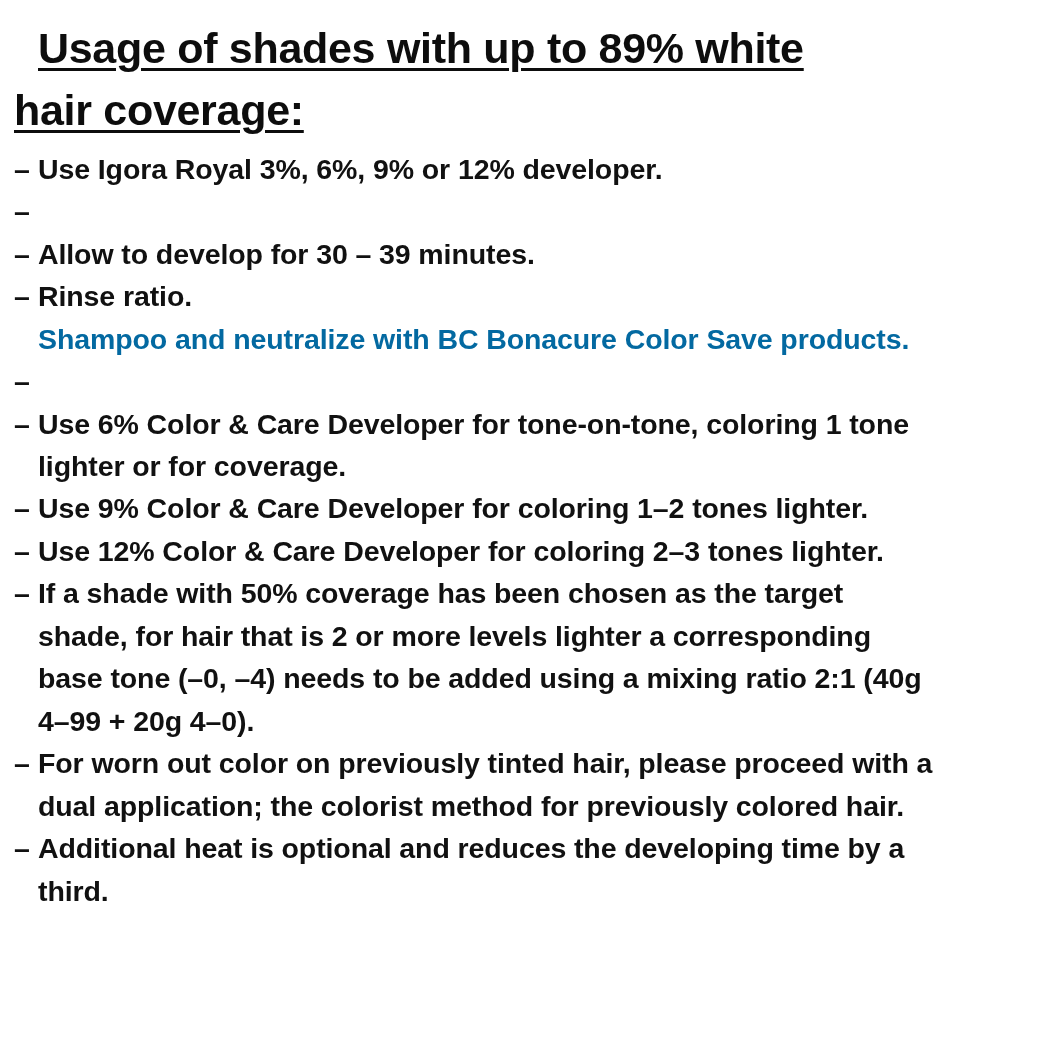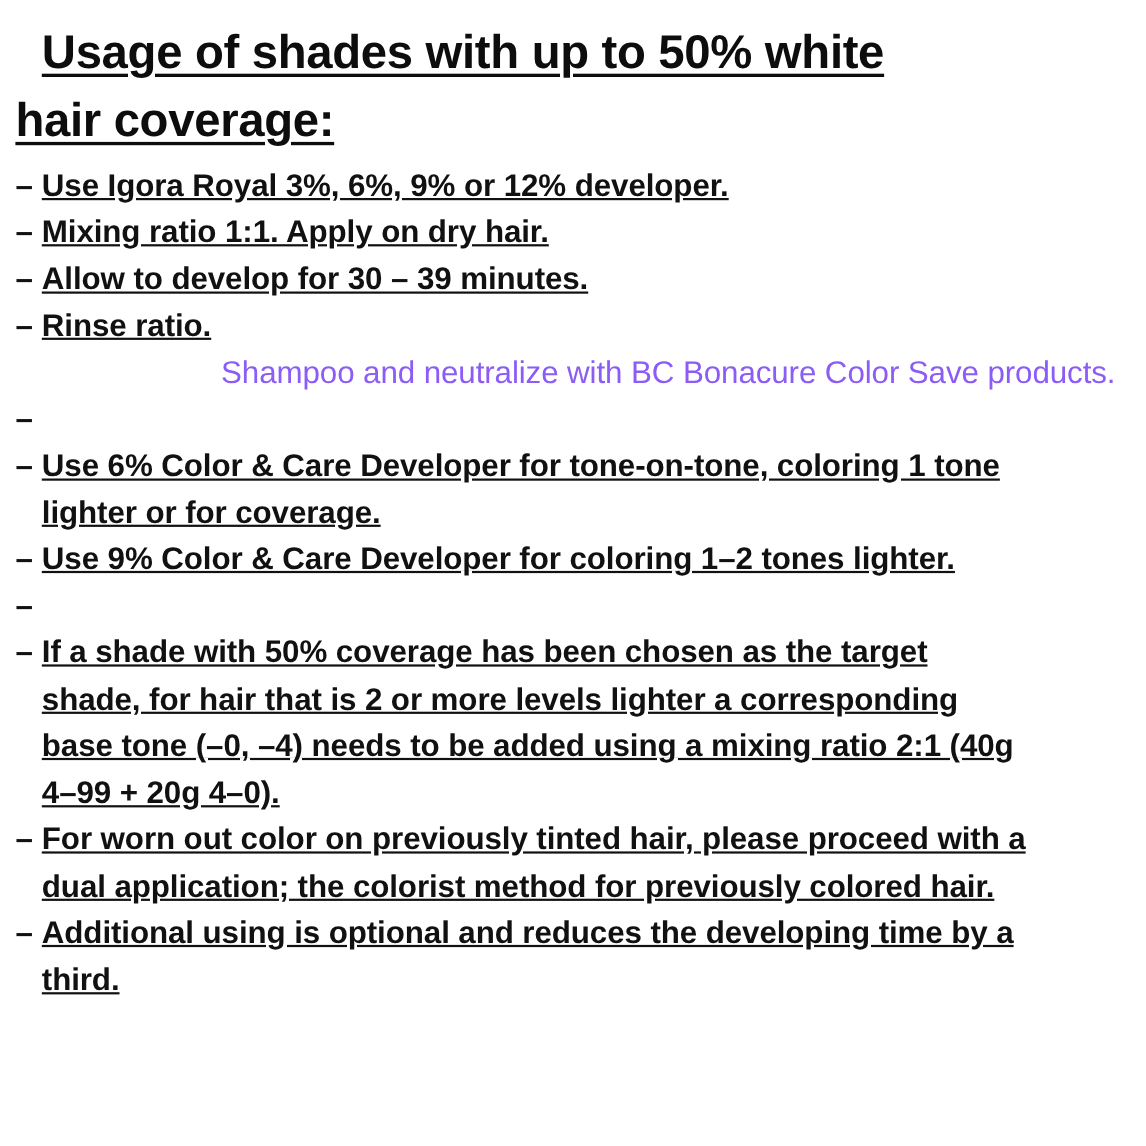--- a/index.html
+++ b/index.html
@@ -54,51 +54,48 @@
   }
   .dash {
     flex: 0 0 auto;
     width: 24px;
     text-align: left;
     font-weight: 700;
   }
   .item-text {
     flex: 1 1 auto;
     max-width: 900px;
-    text-decoration: underline;
   }
   .continuation {
     padding-left: 24px;
     font-size: 28.5px;
-    font-weight: 400;
+    font-weight: 700;
     line-height: 1.49;
     letter-spacing: -0.1px;
-    color: #8b5cf6;
-    text-align: right;
+    color: #0369a1;
   }
 </style>
 </head>
 <body>
 
 <div class="page">
 
   <div class="title-wrap">
-    <h1 class="title">Usage of shades with up to 50% white hair coverage:</h1>
+    <h1 class="title">Usage of shades with up to 89% white hair coverage:</h1>
   </div>
 
   <ul class="list">
 
     <li class="item">
       <span class="dash">–</span>
       <span class="item-text">Use Igora Royal 3%, 6%, 9% or 12% developer.</span>
     </li>
 
     <li class="item">
       <span class="dash">–</span>
-      <span class="item-text">Mixing ratio 1:1. Apply on dry hair.</span>
     </li>
 
     <li class="item">
       <span class="dash">–</span>
       <span class="item-text">Allow to develop for 30 – 39 minutes.</span>
     </li>
 
     <li class="item">
       <span class="dash">–</span>
       <span class="item-text">Rinse ratio.</span>
@@ -115,32 +112,33 @@
       <span class="item-text">Use 6% Color &amp; Care Developer for tone-on-tone, coloring 1 tone lighter or for coverage.</span>
     </li>
 
     <li class="item">
       <span class="dash">–</span>
       <span class="item-text">Use 9% Color &amp; Care Developer for coloring 1–2 tones lighter.</span>
     </li>
 
     <li class="item">
       <span class="dash">–</span>
+      <span class="item-text">Use 12% Color &amp; Care Developer for coloring 2–3 tones lighter.</span>
     </li>
 
     <li class="item">
       <span class="dash">–</span>
       <span class="item-text">If a shade with 50% coverage has been chosen as the target shade, for hair that is 2 or more levels lighter a corresponding base tone (–0, –4) needs to be added using a mixing ratio 2:1 (40g 4–99 + 20g 4–0).</span>
     </li>
 
     <li class="item">
       <span class="dash">–</span>
       <span class="item-text">For worn out color on previously tinted hair, please proceed with a dual application; the colorist method for previously colored hair.</span>
     </li>
 
     <li class="item">
       <span class="dash">–</span>
-      <span class="item-text">Additional using is optional and reduces the developing time by a third.</span>
+      <span class="item-text">Additional heat is optional and reduces the developing time by a third.</span>
     </li>
 
   </ul>
 
 </div>
 
 </body></html>

